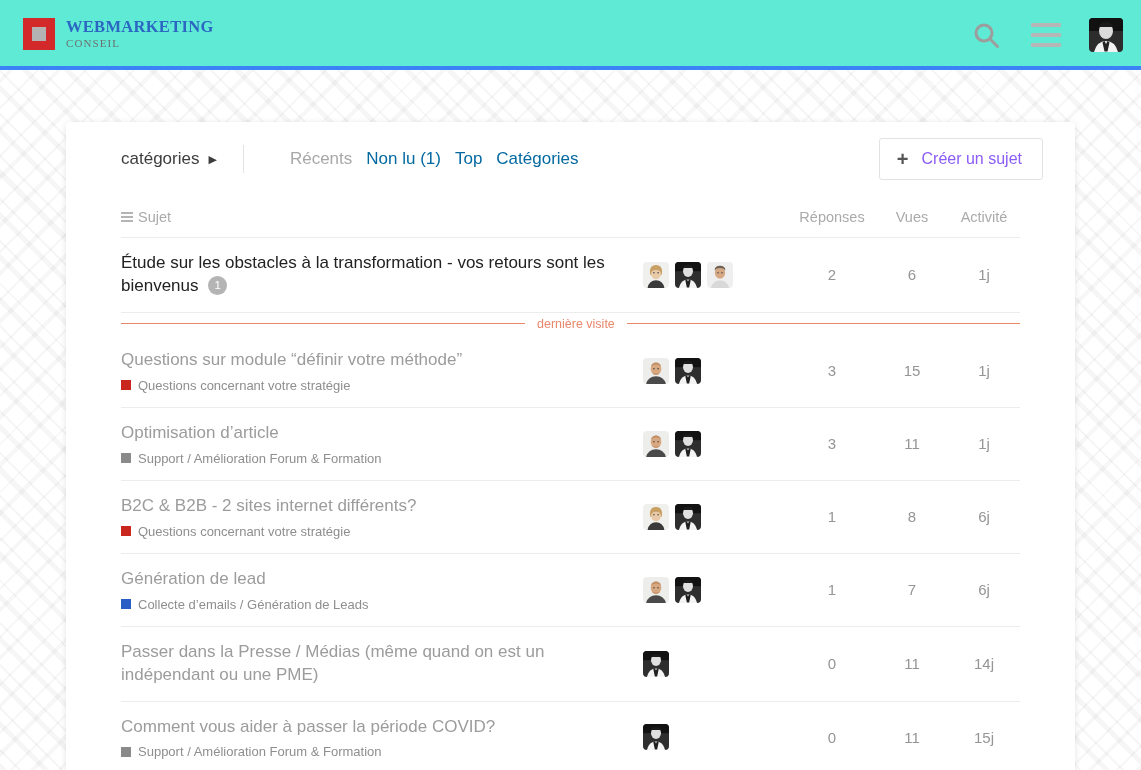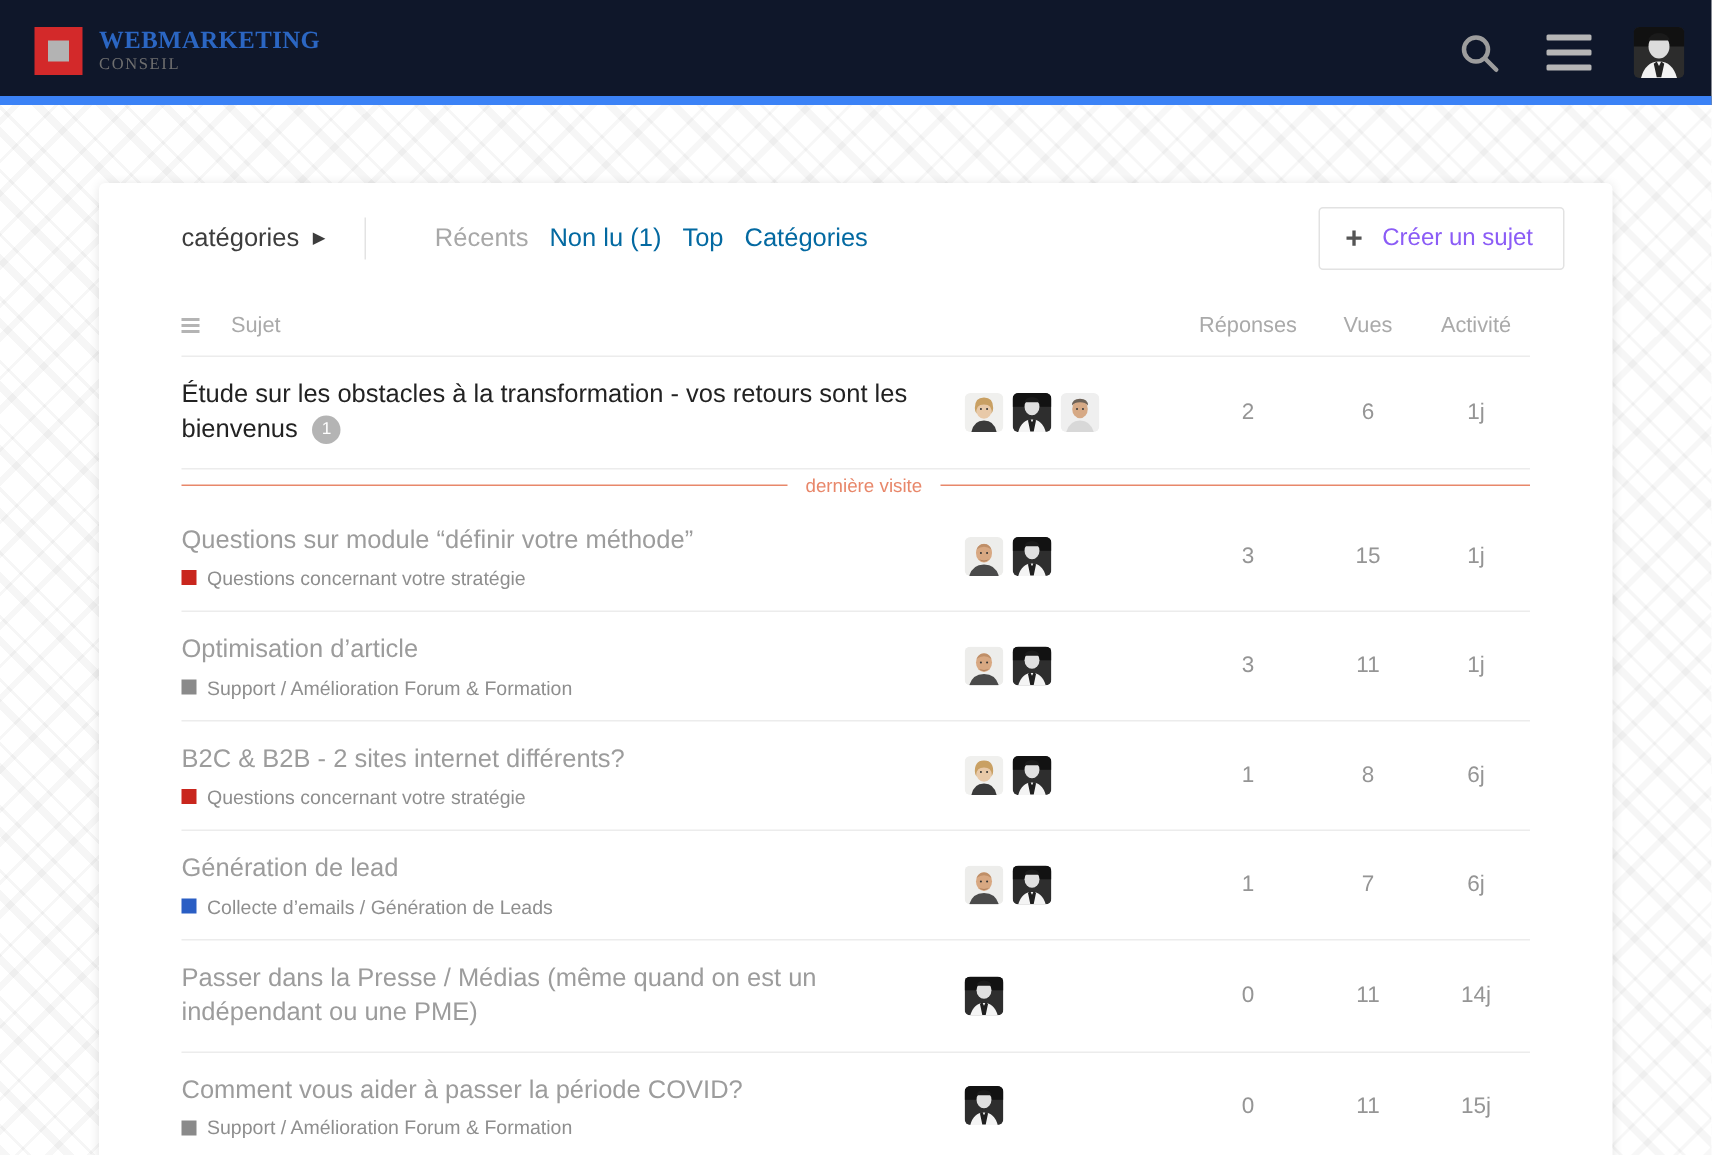--- a/index.html
+++ b/index.html
@@ -26,22 +26,22 @@
         rgba(0,0,0,0) 18px, rgba(0,0,0,0) 34px);
     background-position: 0 0, 0 0;
   }
 
   
   .site-header {
     position: absolute;
     top: 0; left: 0;
     width: 1141px;
     height: 70px;
-    background: #0f172a;
-    border-bottom: 6px solid #3b82f6;
+    background: #5eead4;
+    border-bottom: 4px solid #3b82f6;
     z-index: 20;
   }
 
   .brand {
     position: absolute;
     left: 23px; top: 18px;
     display: flex;
     align-items: center;
   }
   .brand-mark {
@@ -203,21 +203,21 @@
     align-items: center;
     height: 42px;
     border-bottom: 1px solid #ececec;
     color: #aaaaaa;
     font-size: 14.5px;
   }
   .th-subject {
     flex: 1;
     display: flex;
     align-items: center;
-    gap: 21px;
+    gap: 5px;
   }
   .list-icon {
     display: inline-flex;
     flex-direction: column;
     gap: 2px;
     width: 12px;
   }
   .list-icon i {
     display: block;
     height: 2px;

